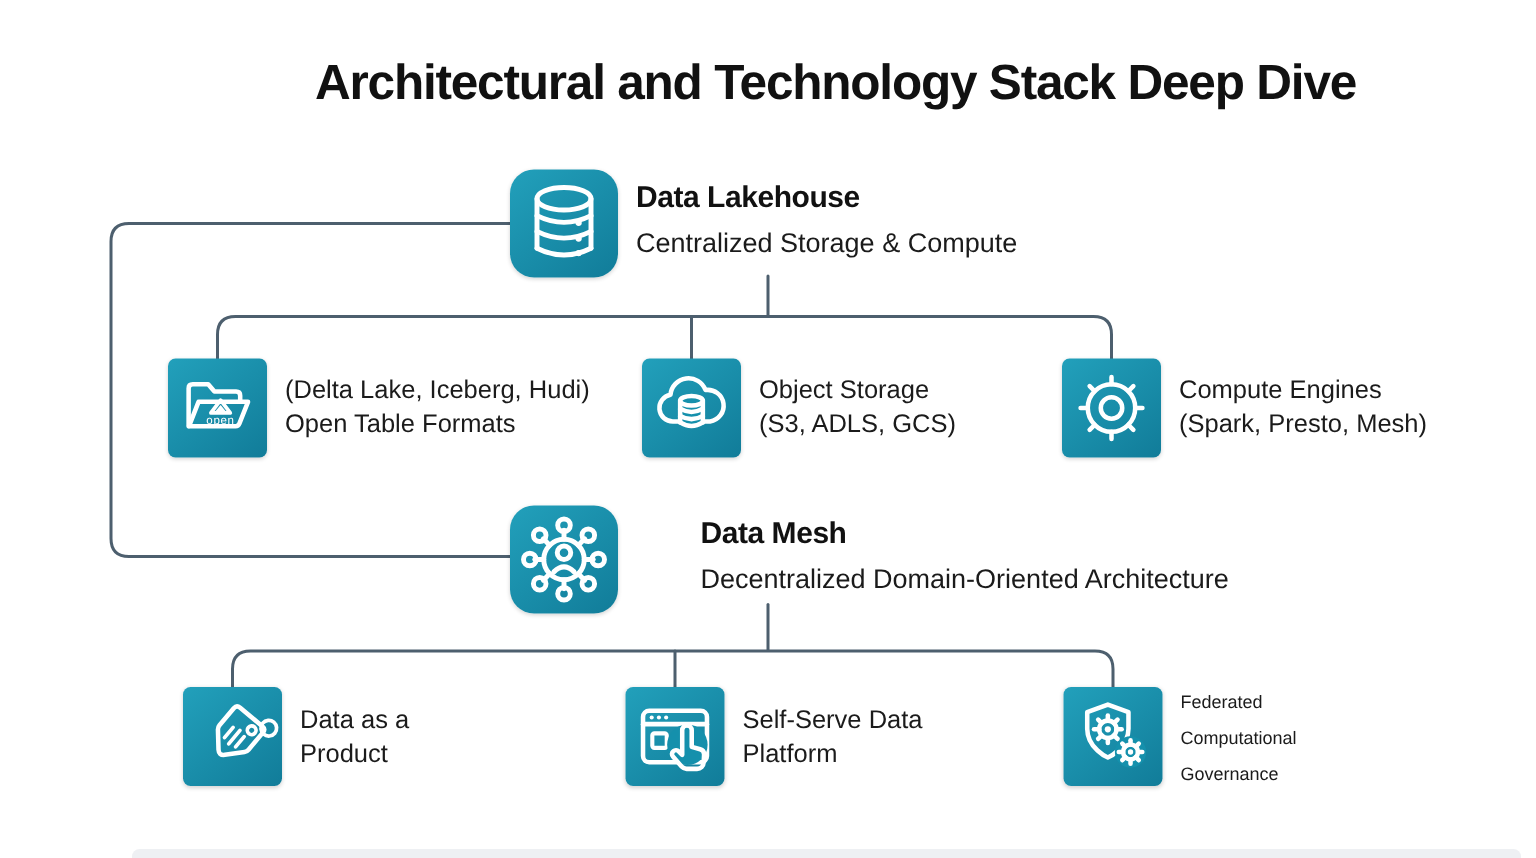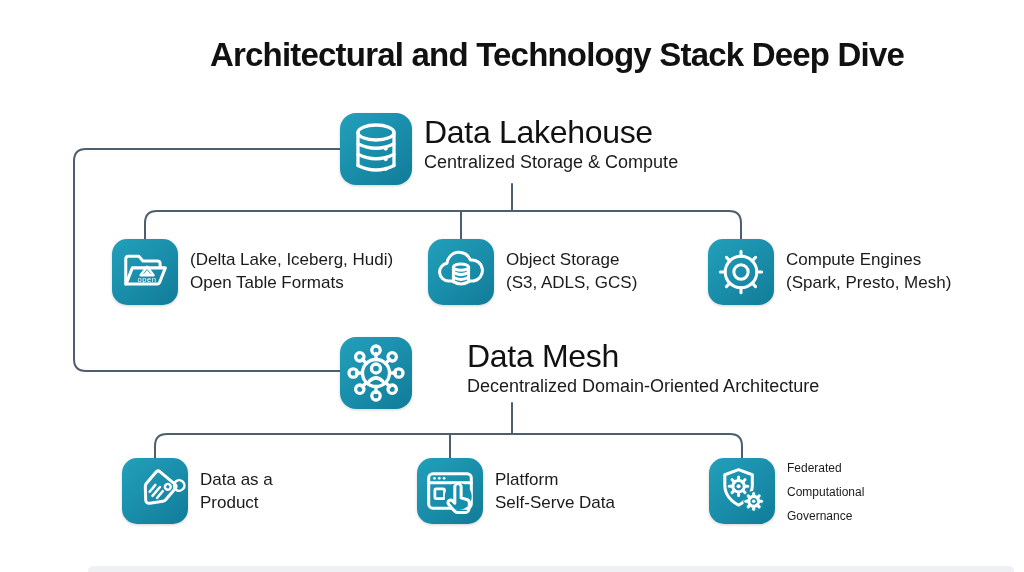--- a/index.html
+++ b/index.html
@@ -20,27 +20,27 @@
     font-size:33px;font-weight:700;letter-spacing:-0.8px;color:var(--ink);margin:0;padding-left:45px;
   }
   .connectors{position:absolute;left:0;top:0;width:1024px;height:572px;}
   .connectors path{stroke:var(--line);stroke-width:2;fill:none;stroke-linecap:round;}
   .tile{
     position:absolute;border-radius:16px;
     background:linear-gradient(140deg,var(--accent-light) 0%,var(--accent-dark) 100%);
     box-shadow:0 1px 3px rgba(0,0,0,0.18);
   }
   .tile.parent{width:72px;height:72px;}
-  .tile.child{width:66px;height:66px;border-radius:15px;}
+  .tile.child{width:66px;height:66px;border-radius:5px;}
   .tile svg{position:absolute;left:0;top:0;width:100%;height:100%;}
   .icon-stroke{stroke:#ffffff;fill:none;stroke-width:2.2;stroke-linecap:round;stroke-linejoin:round;}
   .icon-fill{fill:#ffffff;stroke:none;}
   .occlude{fill:var(--accent);stroke:none;}
   .node-text{position:absolute;}
-  .node-title{font-size:32px;font-weight:400;letter-spacing:-0.3px;line-height:30px;color:var(--ink);}
+  .node-title{font-size:20px;font-weight:700;letter-spacing:-0.3px;line-height:30px;color:var(--ink);}
   .node-sub{font-size:18px;line-height:23px;margin-top:4px;color:var(--ink-soft);}
   .child-text{position:absolute;font-size:17px;line-height:23px;color:var(--ink-soft);}
   .child-text.three{line-height:24px;font-size:12px;}
   .open-label{font-family:"Liberation Sans",sans-serif;font-size:5.6px;fill:#ffffff;letter-spacing:0.3px;}
   .bottom-strip{
     position:absolute;left:88px;top:566px;width:926px;height:8px;
     background:#eef0f3;border-radius:5px 5px 0 0;
   }
 </style>
 </head>
@@ -196,22 +196,22 @@
         <rect stroke-width="2" x="13" y="22.5" width="7" height="7" rx="1"></rect>
       </g>
       <circle class="icon-fill" cx="12.7" cy="14.8" r="1"></circle>
       <circle class="icon-fill" cx="16.2" cy="14.8" r="1"></circle>
       <circle class="icon-fill" cx="19.7" cy="14.8" r="1"></circle>
       <circle class="occlude" cx="30" cy="28" r="9.8"></circle>
       <path class="icon-stroke" stroke-width="2" d="M29.8 18.6 a2.3 2.3 0 0 1 2.3 2.3 v8.1 l4.1 1.2 a2.6 2.6 0 0 1 1.9 2.6 l-0.2 3.9 a3.2 3.2 0 0 1 -3.2 3 h-5.1 a3.2 3.2 0 0 1 -2.4 -1.1 l-4.2 -4.9 a1.8 1.8 0 0 1 0.2 -2.6 a1.9 1.9 0 0 1 2.6 0.1 l1.7 1.7 V20.9 a2.3 2.3 0 0 1 2.3 -2.3 z"></path>
     </svg>
   </div>
   <div class="child-text" style="left:495px;top:468px;">
+    <div>Self-Serve Data</div>
     <div>Platform</div>
-    <div>Self-Serve Data</div>
   </div>
 
   <div class="tile child" style="left:709px;top:458px;">
     <svg viewBox="0 0 48 48">
       <path class="icon-stroke" d="M21.5 8.5 l10 3.7 v8 c0 9.6 -10 14 -10 14 s-10 -4.4 -10 -14 v-8 z"></path>
       <g class="icon-stroke" stroke-width="2.1">
         <path d="M21.5 16.3 V13.8"></path>
           <path d="M24.47 17.53 L26.2 15.8"></path>
         <path d="M25.7 20.5 H28.2"></path>
           <path d="M24.47 23.47 L26.2 25.2"></path>

